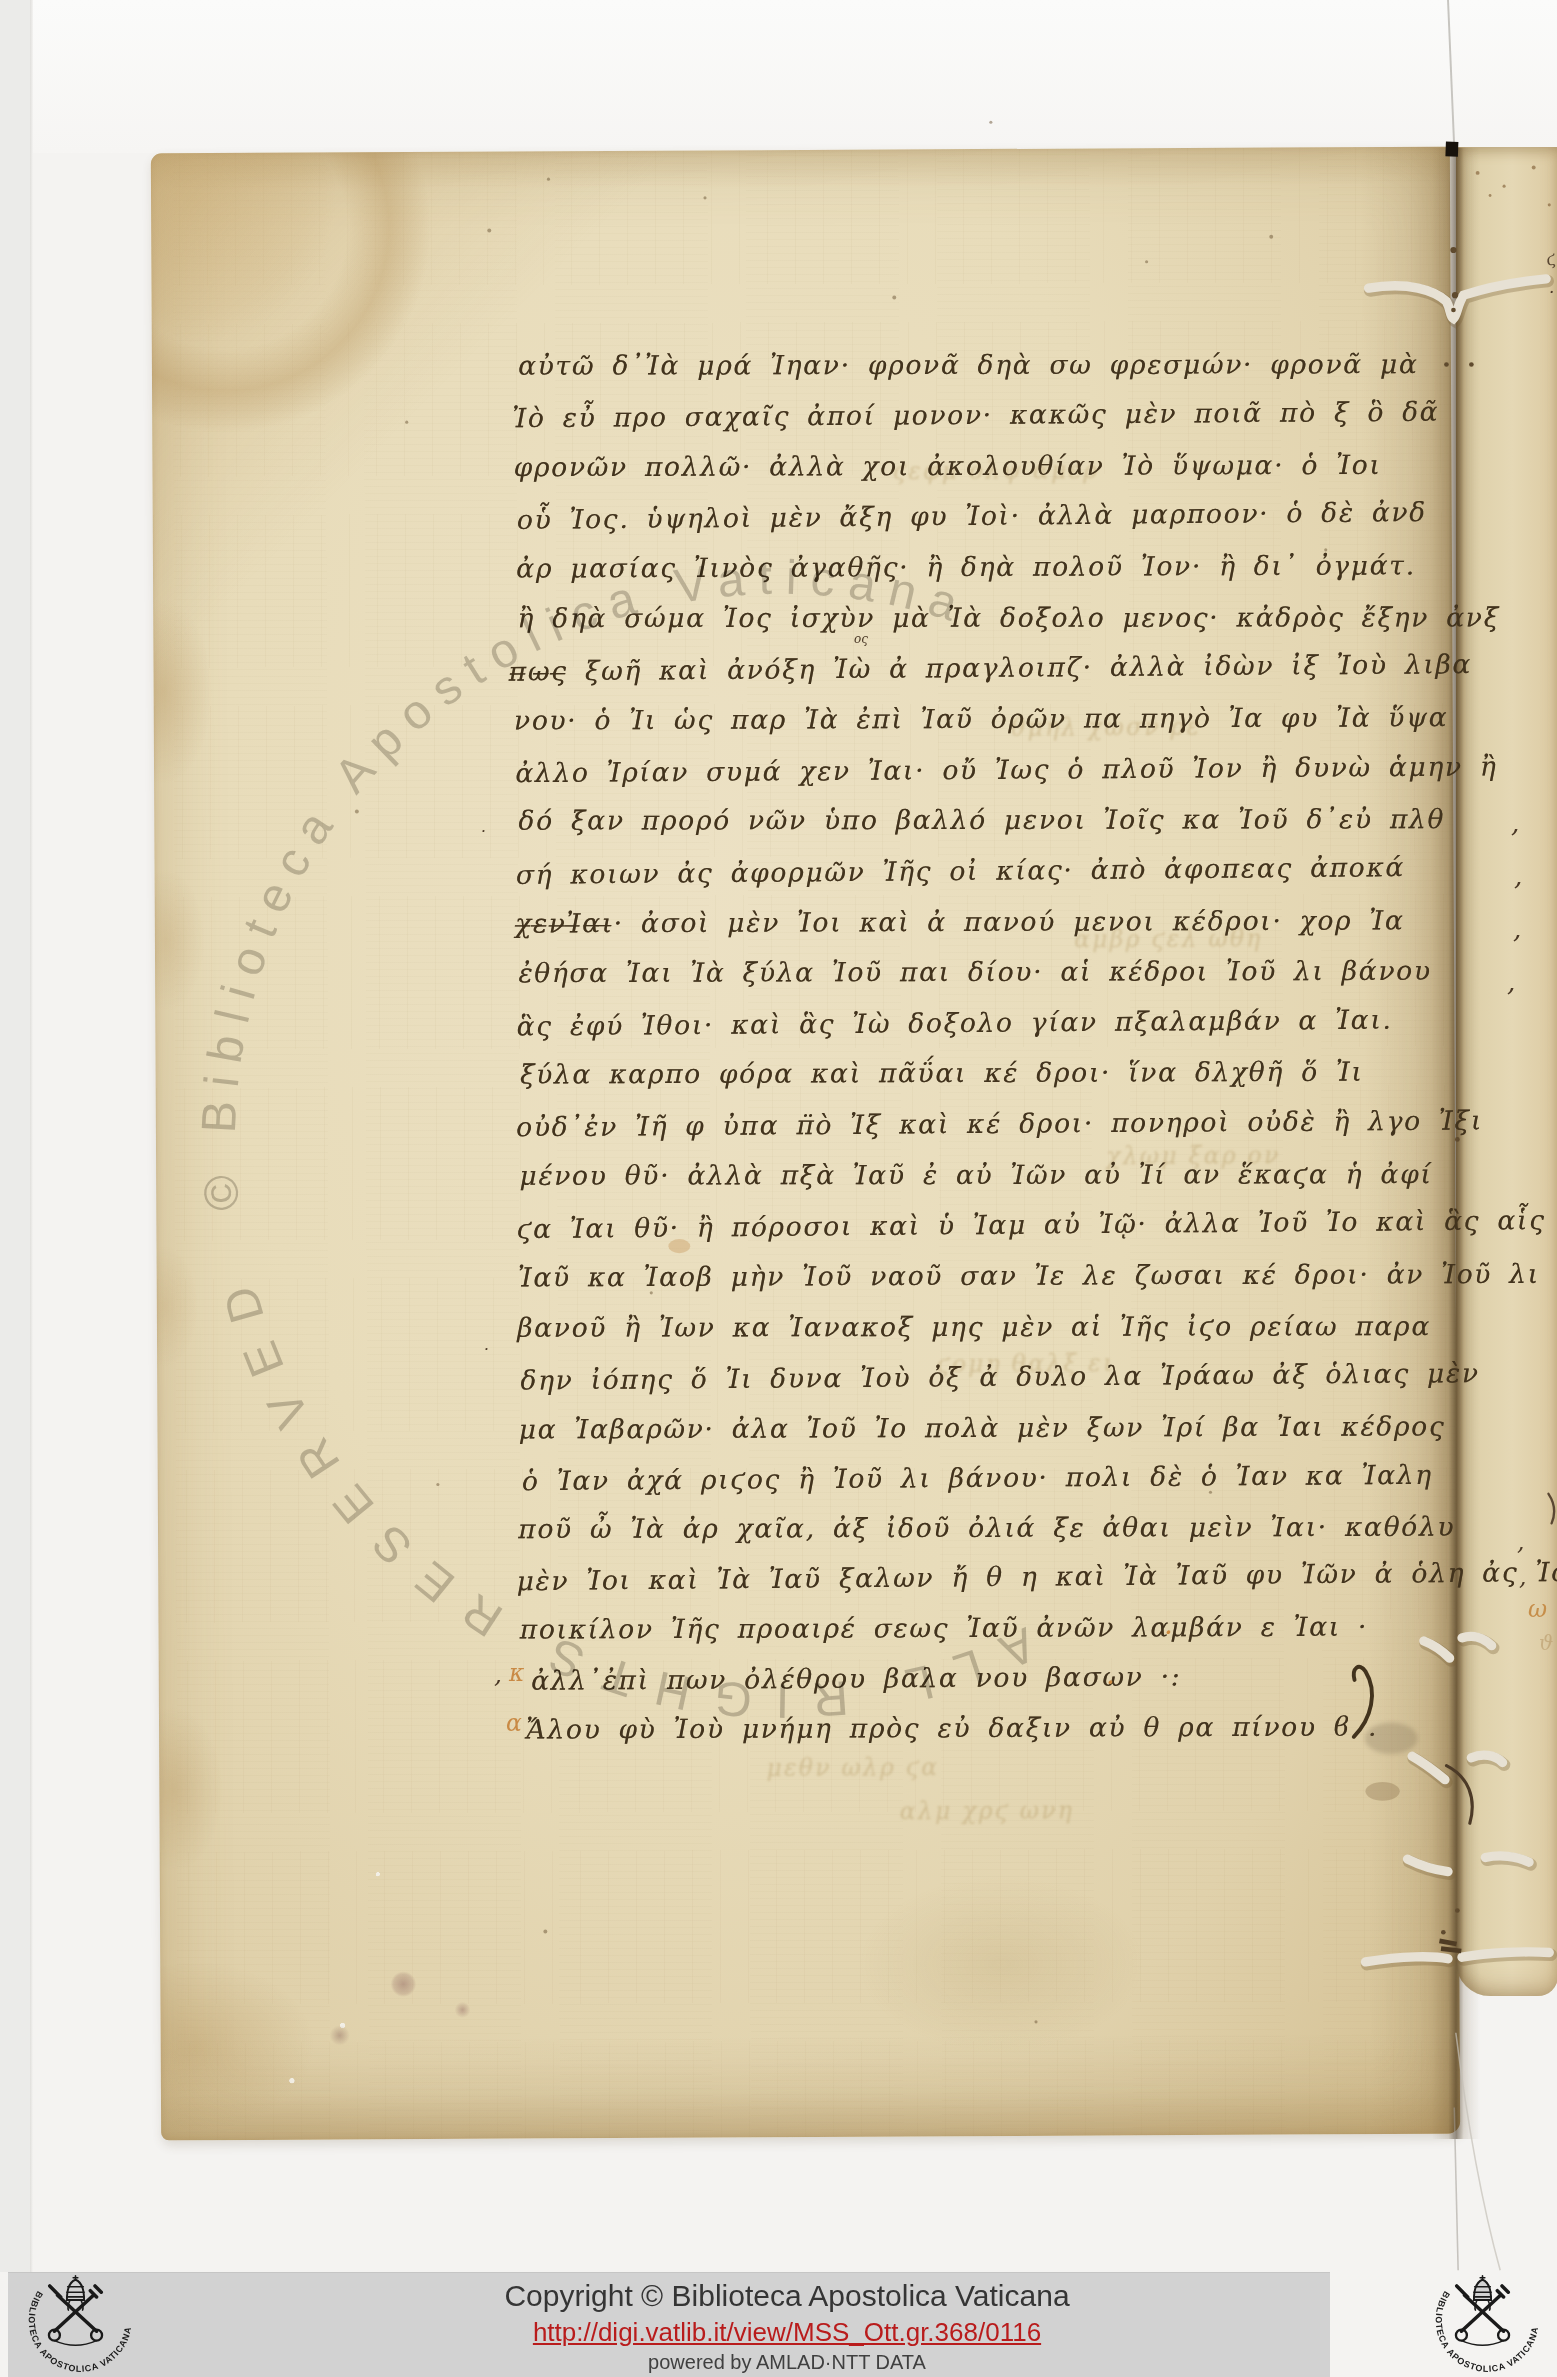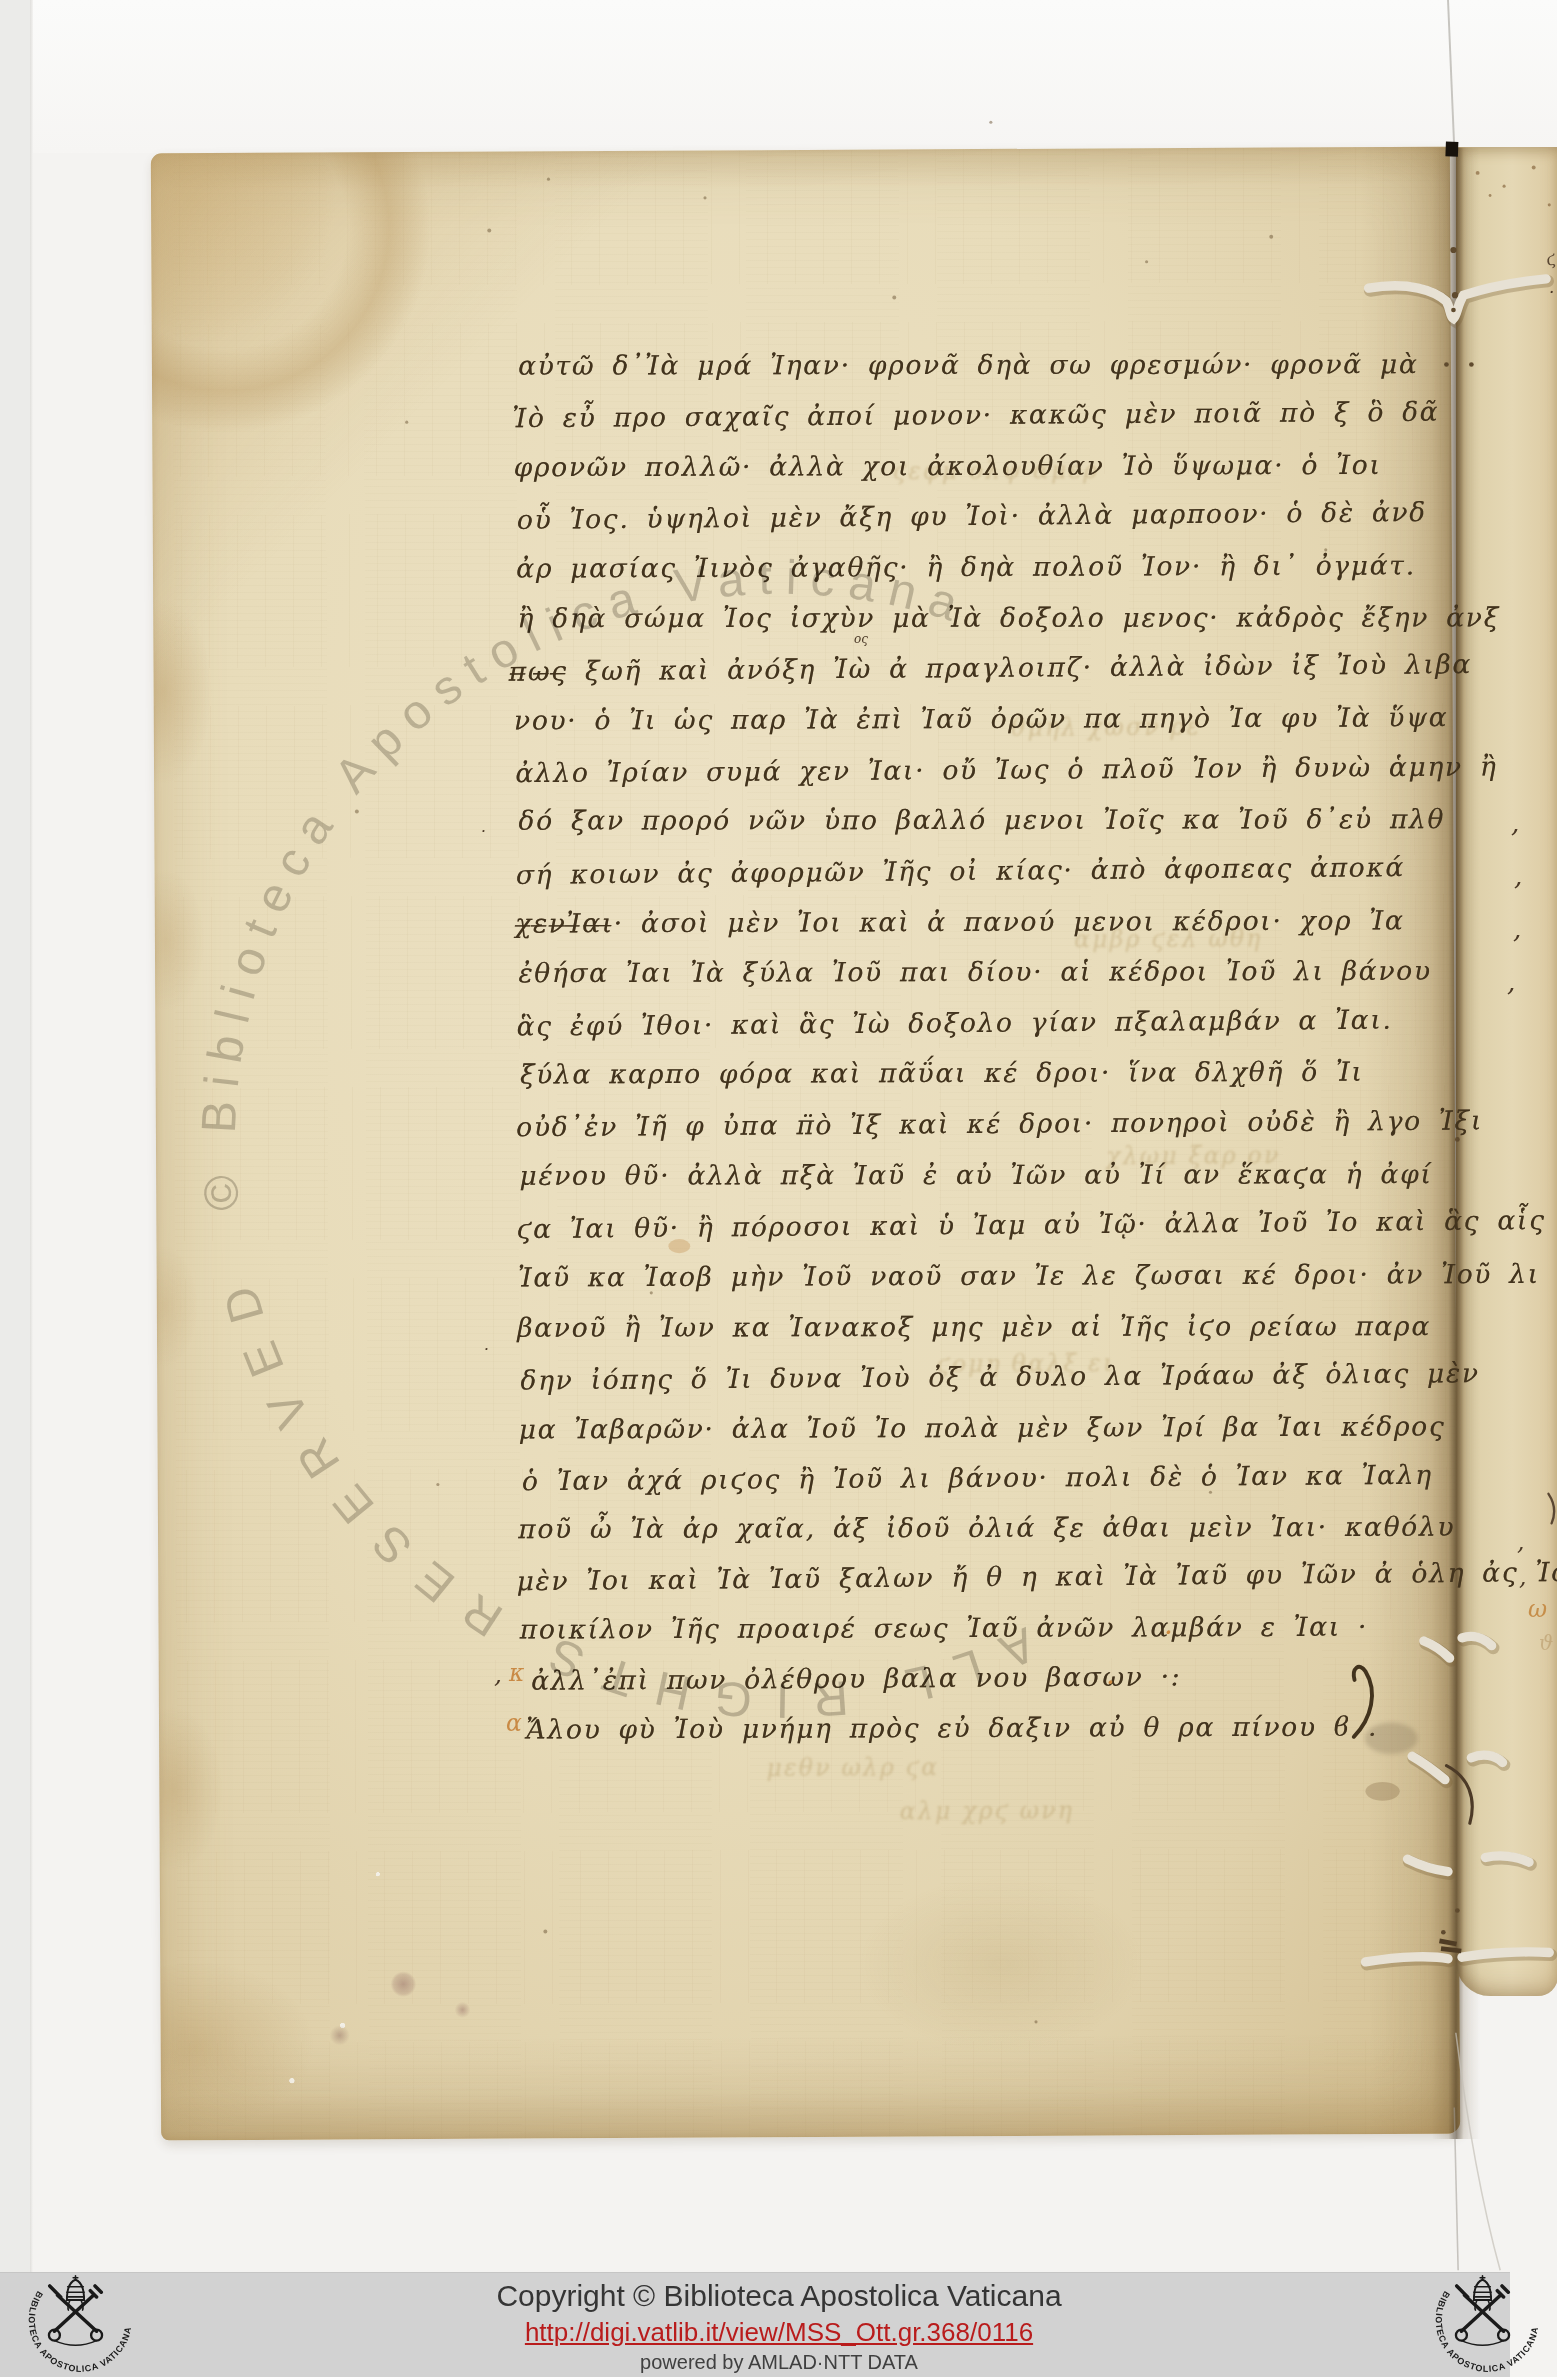--- a/index.html
+++ b/index.html
@@ -66,21 +66,21 @@
 
   
   .wm{position:absolute;left:0;top:0;pointer-events:none;mix-blend-mode:multiply;opacity:.46;}
   .wm text{font-family:"Liberation Sans",sans-serif;font-size:62px;letter-spacing:17px;fill:#8f8b83;}
   .wm .wm-bottom{letter-spacing:29px;}
 
   
   .decor{position:absolute;left:0;top:0;pointer-events:none;}
 
   
-  .footer{position:absolute;left:0;top:2272px;width:1510px;height:105px;background:#d2d2d2;
+  .footer{position:absolute;left:8px;top:2272px;width:1322px;height:105px;background:#d2d2d2;
           border-top:0.8px solid #c6c6c5;}
   .f-line{position:absolute;left:0;width:1558px;text-align:center;color:#353535;}
   .f1{top:6.2px;font-size:30px;}
   .f2{top:44px;font-size:26px;color:#b91c1c;text-decoration:underline;}
   .f3{top:78px;font-size:20px;color:#404040;}
   .emblem{position:absolute;top:2275px;width:139px;height:100px;}
   .emblem-left{left:6.2px;} .emblem-right{left:1413px;}
   .emblem text{font-family:"Liberation Sans",sans-serif;font-size:11.5px;font-weight:bold;
                letter-spacing:1px;fill:#1b1b1b;}
 </style>

